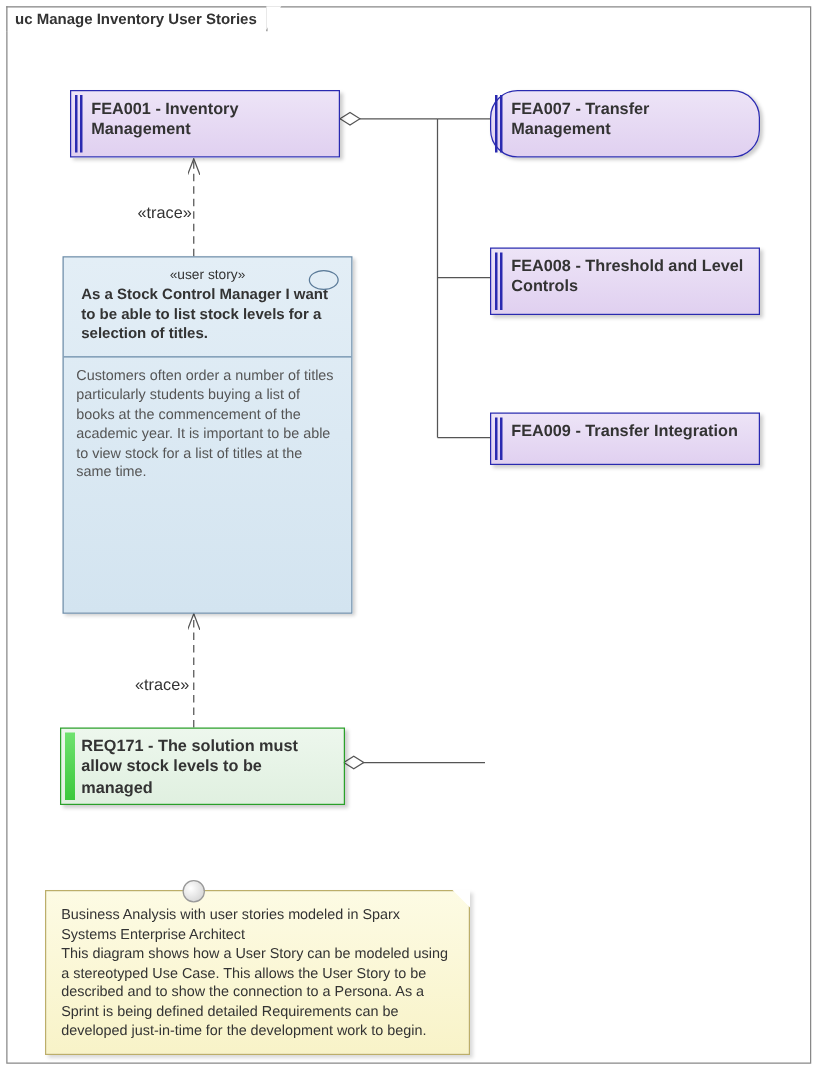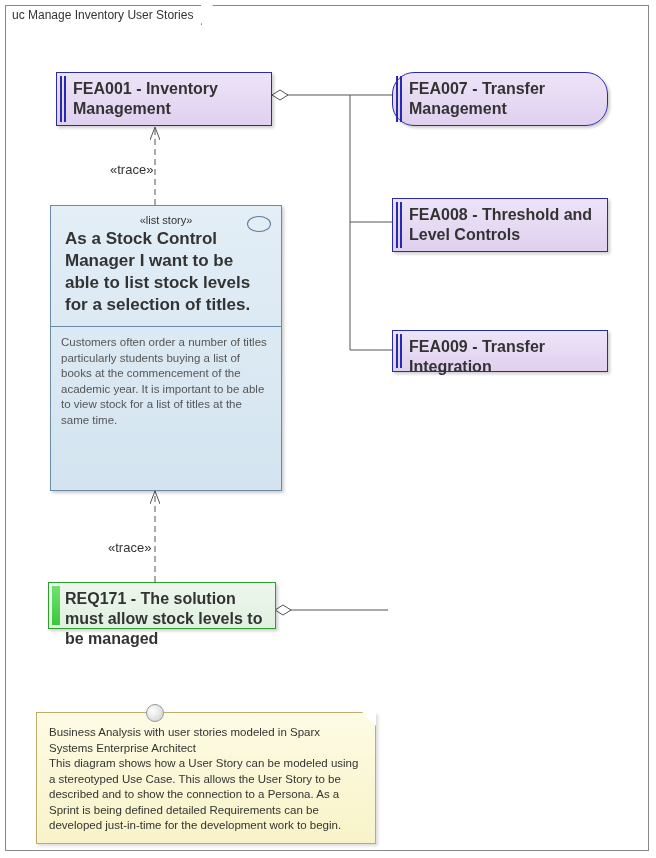--- a/index.html
+++ b/index.html
@@ -26,21 +26,21 @@
     box-sizing: border-box;
   }
   .frame-tab {
     position: absolute;
     left: -1px;
     top: -1px;
     padding: 2px 8px 3px 6px;
     border: 1px solid #888;
     border-bottom: none;
     background: #fff;
-    font-weight: normal;
+    font-weight: bold;
     font-size: 12px;
   }
   .frame-tab::after {
     content: "";
     position: absolute;
     right: -12px;
     top: -1px;
     width: 0;
     height: 0;
     border-top: 19px solid #fff;
@@ -65,21 +65,21 @@
     border-right: 2px solid;
     box-sizing: border-box;
   }
   .feature .stripe { border-color: #2a2ab0; }
   .feature .label, .req .label {
     position: absolute;
     left: 16px;
     right: 6px;
     top: 6px;
     font-weight: bold;
-    font-size: 16px;
+    font-size: 13px;
     line-height: 1.25;
   }
   .req {
     background: linear-gradient(to bottom, #edf7ed, #e0f0e0);
     border: 1px solid #2aa02a;
   }
   .req .stripe { border-color: #2aa02a; background: #4ee04e; border-left-width:0; border-right-width:0; width:8px;}
   .req .stripe { background: linear-gradient(to bottom,#6fe26f,#3cc83c); }
 
   .userstory {
@@ -90,21 +90,21 @@
     border-bottom: 1px solid #6a8ba8;
     padding: 8px 10px 10px 10px;
     text-align: center;
     position: relative;
   }
   .userstory .stereo {
     font-size: 11px;
   }
   .userstory .title {
     font-weight: bold;
-    font-size: 17px;
+    font-size: 12px;
     line-height: 1.3;
     margin-top: 2px;
     text-align: left;
     padding: 0 4px;
   }
   .userstory .ellipse {
     position: absolute;
     right: 10px;
     top: 10px;
     width: 22px;
@@ -222,29 +222,29 @@
   <div class="node feature" style="left:392px; top:330px; width:216px; height:42px;">
     <div class="stripe"></div>
     <div class="label">FEA009 - Transfer Integration</div>
   </div>
 
   <div class="edge-label" style="left:110px; top:162px;">«trace»</div>
 
   <div class="node userstory" style="left:50px; top:205px; width:232px; height:286px;">
     <div class="hdr">
       <div class="ellipse"></div>
-      <div class="stereo">«list story»</div>
+      <div class="stereo">«user story»</div>
       <div class="title">As a Stock Control Manager I want to be able to list stock levels for a selection of titles.</div>
     </div>
     <div class="body">Customers often order a number of titles particularly students buying a list of books at the commencement of the academic year. It is important to be able to view stock for a list of titles at the same time.</div>
   </div>
 
   <div class="edge-label" style="left:108px; top:540px;">«trace»</div>
 
-  <div class="node req" style="left:48px; top:582px; width:228px; height:47px;">
+  <div class="node req" style="left:48px; top:582px; width:228px; height:62px;">
     <div class="stripe"></div>
     <div class="label">REQ171 - The solution must allow stock levels to be managed</div>
   </div>
 
 
   <div class="note" style="left:36px; top:712px; width:340px; height:132px;">
     <div class="handle"></div>
     <div class="corner"></div>
     <div class="text" style="white-space: pre-line;">Business Analysis with user stories modeled in Sparx Systems Enterprise Architect
 This diagram shows how a User Story can be modeled using a stereotyped Use Case. This allows the User Story to be described and to show the connection to a Persona. As a Sprint is being defined detailed Requirements can be developed just-in-time for the development work to begin.</div>

